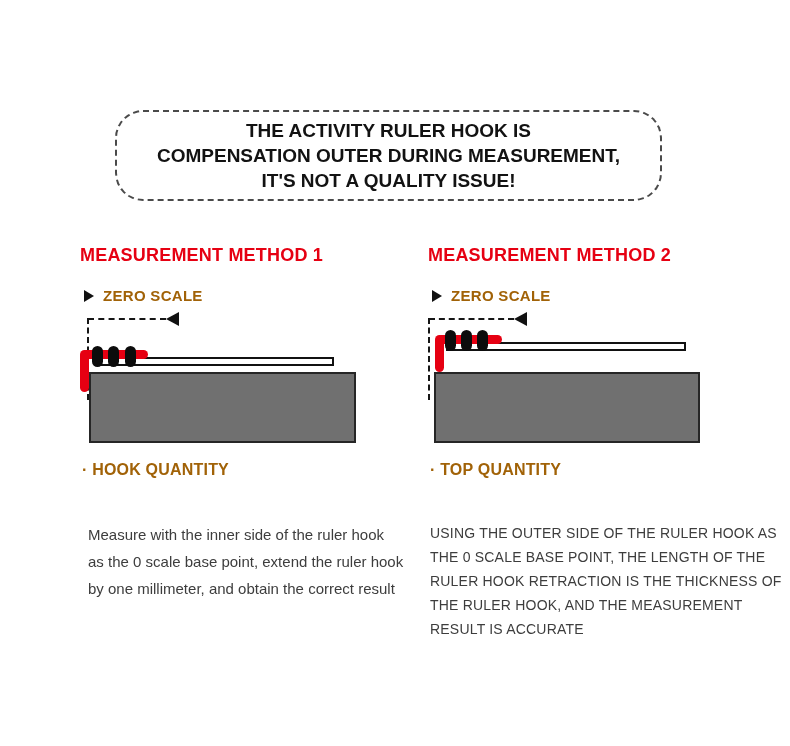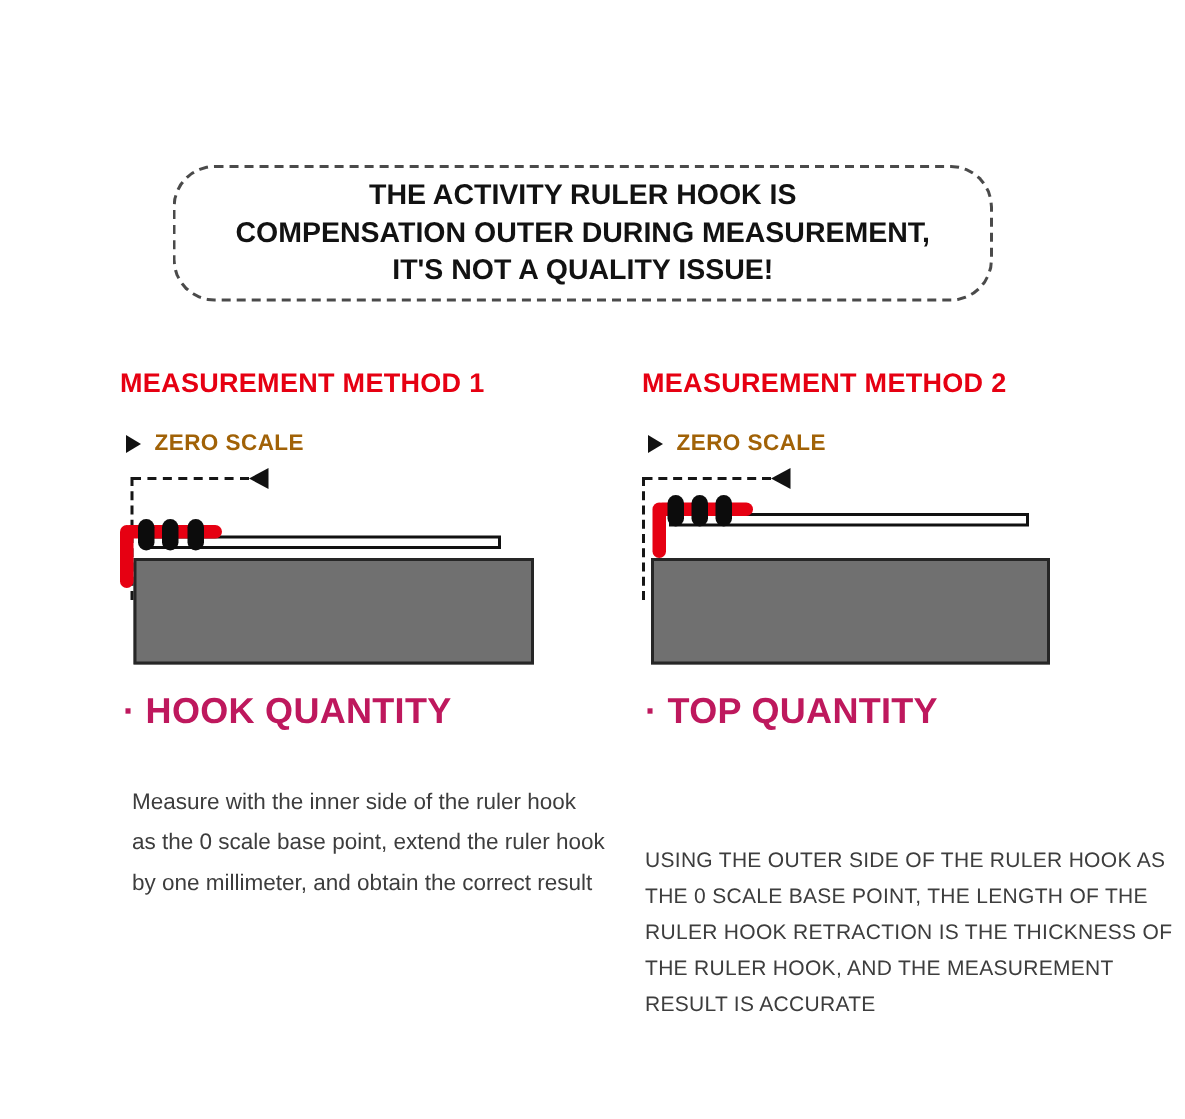--- a/index.html
+++ b/index.html
@@ -45,26 +45,26 @@
   }
   .redh{height:9px;background:var(--red,#e60012);border-radius:4.5px;z-index:4;}
   .redv{width:9px;background:var(--red,#e60012);border-radius:4.5px;z-index:4;}
   .rivet{width:11px;height:21px;background:#0c0c0c;border-radius:5.5px;z-index:5;}
   .block{
     box-sizing:border-box;background:var(--gray,#707070);border:2px solid var(--gray-border,#262626);z-index:1;
   }
 
   
   .quantity{
-    top:461px;font-size:24px;font-weight:600;color:#be185d;letter-spacing:.2px;white-space:nowrap;
+    top:461px;font-size:16px;font-weight:600;color:#a16207;letter-spacing:.2px;white-space:nowrap;
   }
   .para{color:#3d3d3d;}
   .para div{white-space:nowrap;}
   .para-1{left:88px;top:521px;font-size:15px;line-height:27px;}
-  .para-2{left:430px;top:521px;font-size:14px;line-height:24px;letter-spacing:.2px;margin-top:40px;}
+  .para-2{left:430px;top:521px;font-size:14px;line-height:24px;letter-spacing:.2px;}
 </style>
 </head>
 <body>
 
 <div class="abs notice">
   <div>THE ACTIVITY RULER HOOK IS</div>
   <div>COMPENSATION OUTER DURING MEASUREMENT,</div>
   <div>IT'S NOT A QUALITY ISSUE!</div>
 </div>
 

